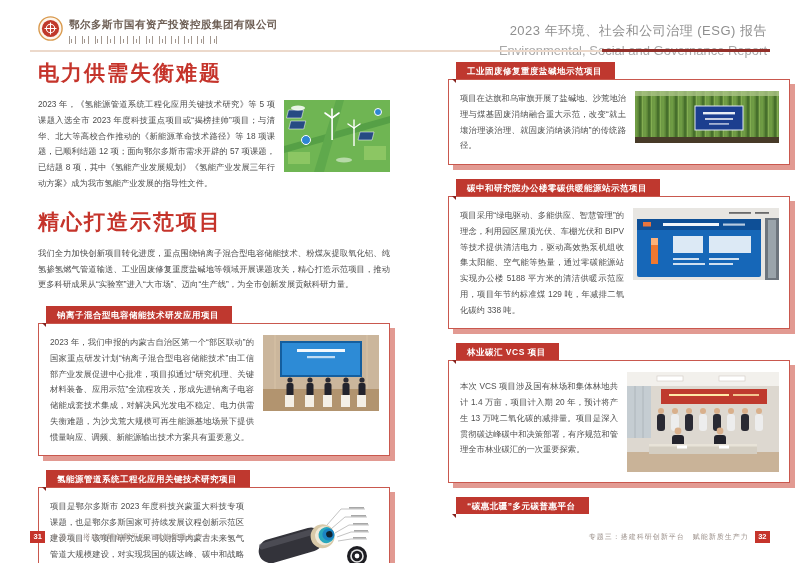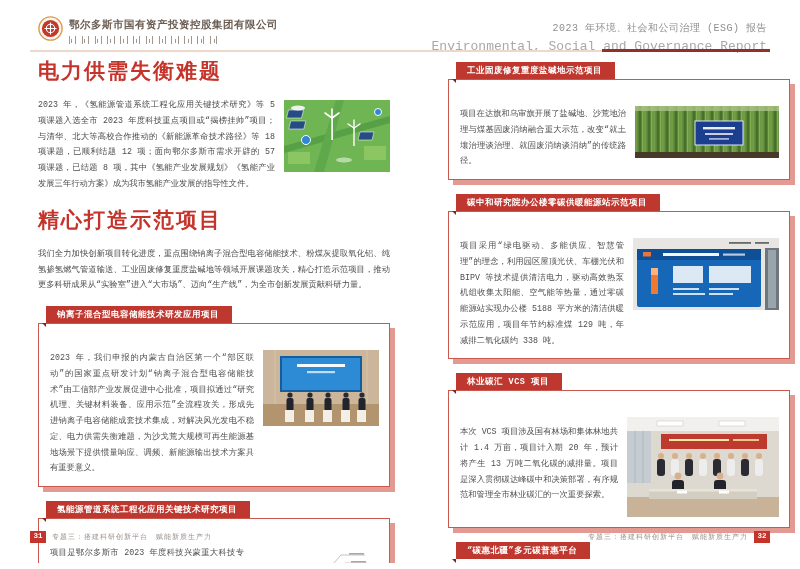--- a/index.html
+++ b/index.html
@@ -1,50 +1,50 @@
 <!DOCTYPE html>
 <html><head>
 <meta charset="utf-8">
 <style>
   html,body{margin:0;padding:0;background:#ffffff;}
   .sheet{position:relative;width:800px;height:563px;background:#ffffff;overflow:hidden;
-         font-family:Liberation Mono, monospace;color:#4c4c4c;}
+         font-family:Liberation Sans, sans-serif;color:#4c4c4c;}
 
   
   .logo{position:absolute;left:38px;top:16px;width:25px;height:25px;}
   .company{position:absolute;left:69px;top:18px;}
   .company-name{font-size:10.5px;font-weight:bold;color:#6b5c52;letter-spacing:0.5px;}
   .mongolian{margin-top:3.5px;height:8px;width:148px;opacity:.75;
     background:
       repeating-linear-gradient(90deg,#84756a 0 1.1px,transparent 1.1px 6.4px),
       repeating-linear-gradient(90deg,transparent 0 2.5px,#84756a 2.5px 3.3px,transparent 3.3px 13px);
     background-size:100% 100%,100% 55%;background-repeat:no-repeat;background-position:0 0,0 100%;}
   .report-title{position:absolute;right:33px;top:21px;text-align:right;line-height:1.55;}
-  .report-title .zh{font-size:10px;color:#8f8f8f;letter-spacing:.5px;}
+  .report-title .zh{font-size:13px;color:#8f8f8f;letter-spacing:.5px;}
   .report-title .en{font-size:13px;color:#a8a8a8;text-align:right;}
   .rule{position:absolute;top:50px;left:30px;width:740px;height:2px;background:#ecd9cb;}
   .rule-dark{position:absolute;top:49px;right:30px;width:168px;height:3px;background:#93302a;}
 
   
   .left-col{position:absolute;left:38px;top:60px;width:352px;}
   .right-col{position:absolute;left:448px;top:62px;width:342px;}
 
   .h1{color:#c5342b;font-size:21px;font-weight:bold;letter-spacing:2px;line-height:1.2;}
   .para{margin-top:12px;font-size:8.3px;line-height:1.9;text-align:justify;color:#4c4c4c;}
   .para .fig-float{float:right;width:106px;height:72px;margin:3px 0 2px 9px;}
 
   
   .project{position:relative;padding-top:9px;}
   .project+.project{margin-top:14px;}
   .ribbon{position:absolute;top:0;left:8px;z-index:3;background:#bf382f;color:#fff;
           font-size:8.5px;font-weight:bold;line-height:1;padding:4.5px 13px 4px 11px;letter-spacing:.5px;}
   .ribbon::before{content:"";position:absolute;left:-4px;bottom:-4px;
           border-top:4px solid #86231e;border-left:4px solid transparent;}
   .pbox{position:relative;margin-top:8px;border:1px solid #c9584e;background:#fff;
-        box-shadow:5px 5px 0 #e29a92;padding:26px 10px 10px 11px;}
+        box-shadow:5px 5px 0 #e29a92;padding:11px 10px 10px 11px;}
   .pbox-inner{display:flex;gap:9px;align-items:flex-start;}
   .pbox-text{flex:1;font-size:8.3px;line-height:1.9;text-align:justify;color:#4f4f4f;}
   .pbox-text .p2{margin-top:7px;}
   .fig{flex:0 0 auto;}
   .fig svg{display:block;}
   .fig-ceremony{width:116px;height:76px;}
   .fig-pipe{width:126px;height:72px;}
   .fig-corn{width:144px;height:52px;}
   .fig-board{width:146px;height:72px;}
   .fig-signing{width:152px;height:100px;}

